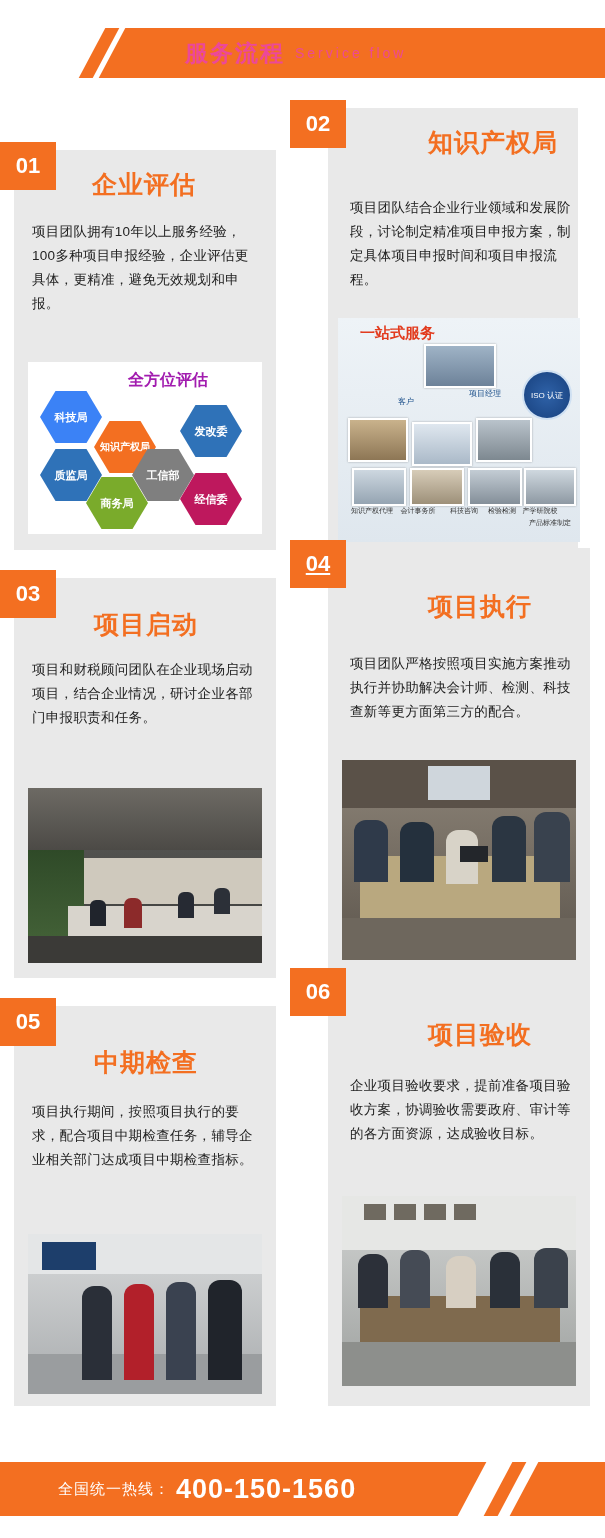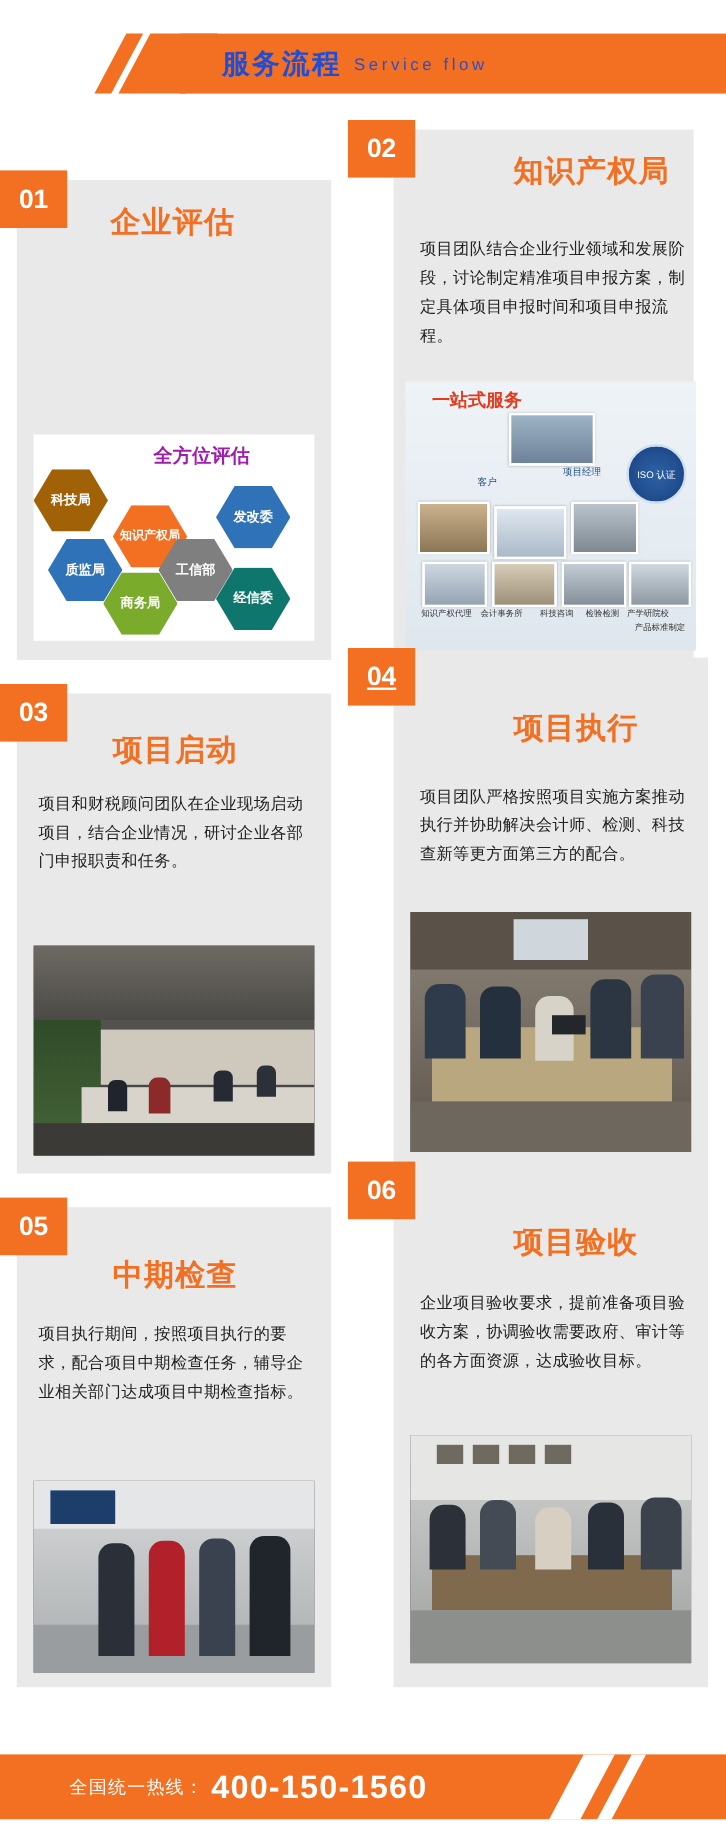--- a/index.html
+++ b/index.html
@@ -54,21 +54,21 @@
     transform: skewX(-28deg);
   }
   .header-text {
     position: absolute;
     left: 185px;
     top: 28px;
     height: 50px;
     display: flex;
     align-items: center;
     gap: 10px;
-    color: #1d4ed8;
+    color: #ec4899;
   }
   .header-cn {
     font-size: 23px;
     font-weight: bold;
     letter-spacing: 2px;
   }
   .header-en {
     font-size: 14px;
     letter-spacing: 3px;
     opacity: .95;
@@ -240,42 +240,43 @@
     <div class="header-bar"></div>
     <div class="header-text">
       <span class="header-cn">服务流程</span>
       <span class="header-en">Service flow</span>
     </div>
   </div>
 
   <div class="card" style="left:14px; top:150px; width:262px; height:400px;">
     <div class="num-badge" style="left:-14px; top:-8px;">01</div>
     <div class="card-title" style="left:78px; top:18px;">企业评估</div>
+    <div class="card-body" style="left:18px; top:70px; width:222px;">项目团队拥有10年以上服务经验，100多种项目申报经验，企业评估更具体，更精准，避免无效规划和申报。</div>
 
     <div class="hexwrap" style="left:14px; top:212px; width:234px; height:172px;">
       <div class="hextitle" style="left:100px; top:8px;">全方位评估</div>
-      <div class="hex" style="left:0; top:28px; background:#a16207;">
+      <div class="hex" style="left:12px; top:28px; background:#3b82f6;">
         <span>科技局</span>
       </div>
       <div class="hex" style="left:66px; top:58px; background:#f36f21; font-size:10px;">
         <span>知识产权局</span>
       </div>
       <div class="hex" style="left:152px; top:42px; background:#2f72b8;">
         <span>发改委</span>
       </div>
       <div class="hex" style="left:12px; top:86px; background:#2f72b8;">
         <span>质监局</span>
       </div>
       <div class="hex" style="left:104px; top:86px; background:#7f7f7f;">
         <span>工信部</span>
       </div>
       <div class="hex" style="left:58px; top:114px; background:#7aab2b;">
         <span>商务局</span>
       </div>
-      <div class="hex" style="left:152px; top:110px; background:#0f766e;">
+      <div class="hex" style="left:152px; top:110px; background:#be185d;">
         <span>经信委</span>
       </div>
     </div>
   </div>
 
   <div class="card" style="left:328px; top:108px; width:250px; height:442px;">
     <div class="num-badge" style="left:-38px; top:-8px;">02</div>
     <div class="card-title" style="left:100px; top:18px;">知识产权局</div>
     <div class="card-body" style="left:22px; top:88px; width:222px;">项目团队结合企业行业领域和发展阶段，讨论制定精准项目申报方案，制定具体项目申报时间和项目申报流程。</div>
 

